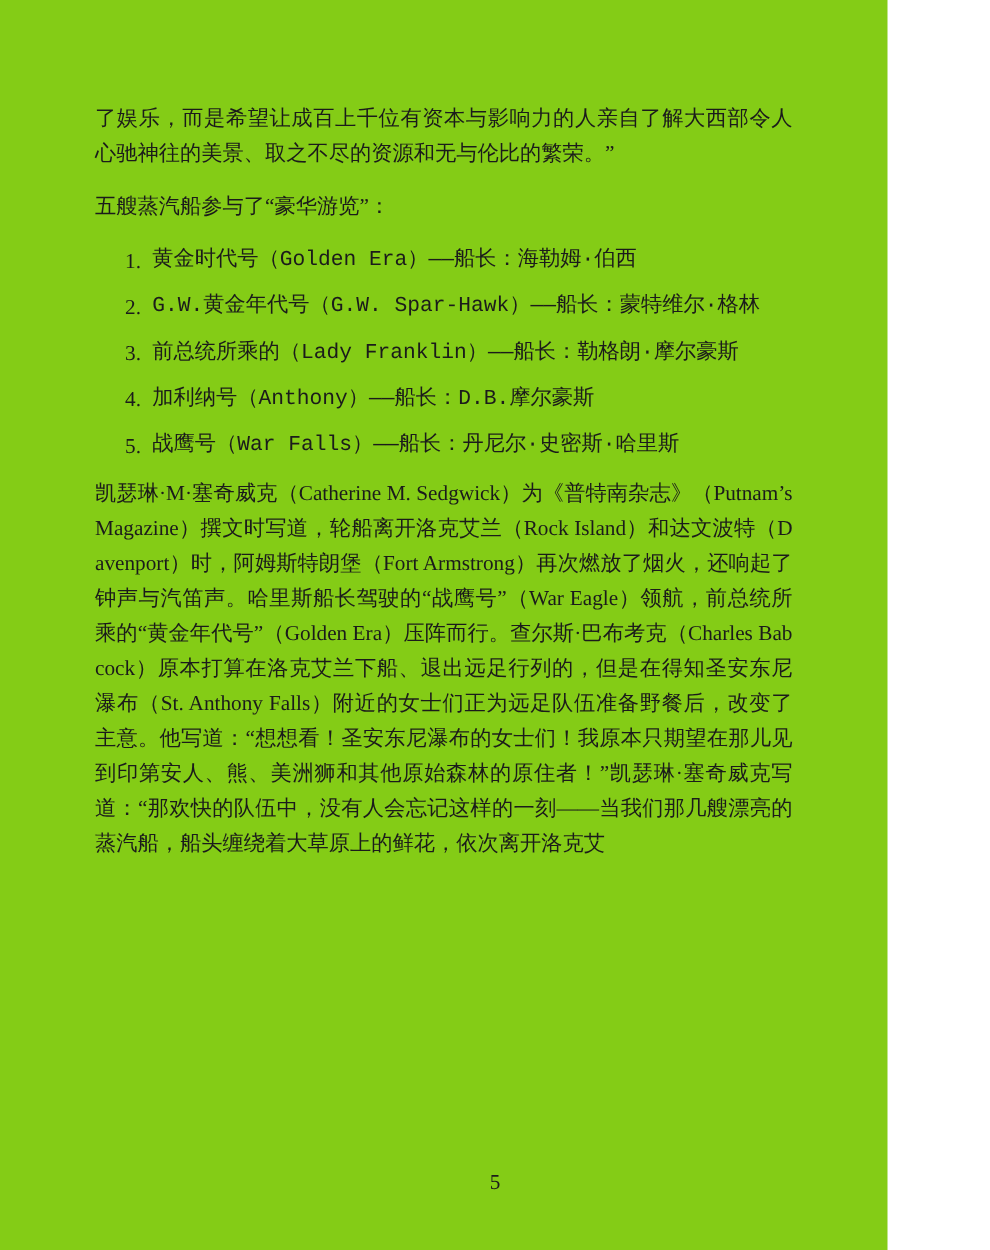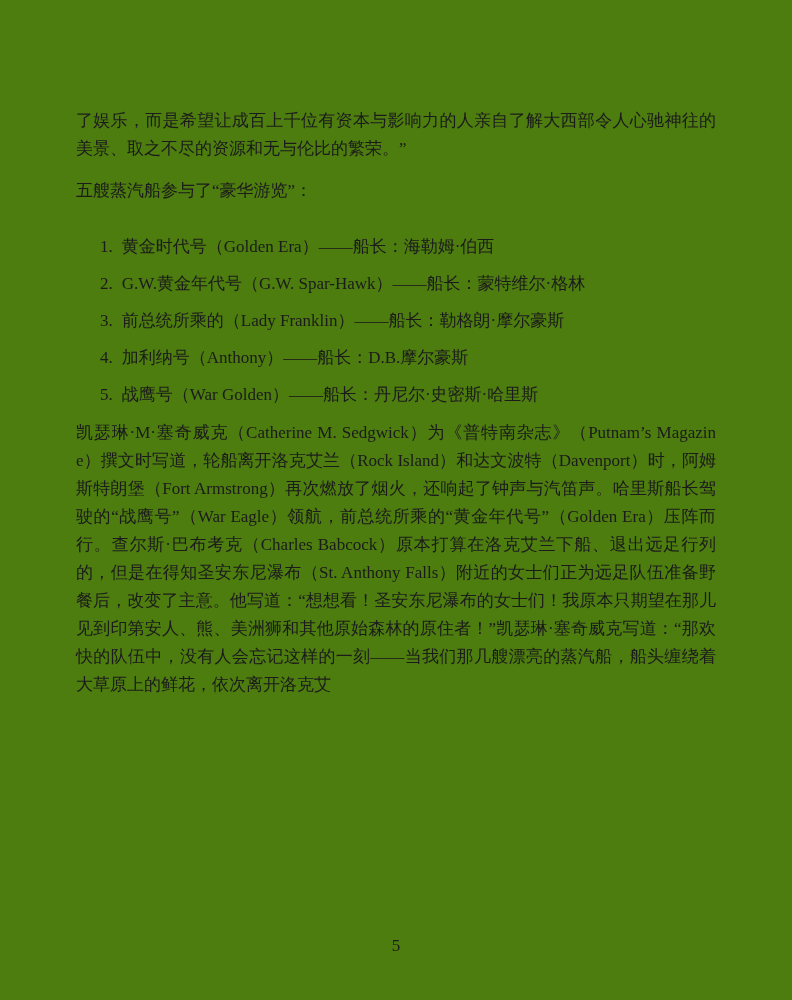--- a/index.html
+++ b/index.html
@@ -10,54 +10,55 @@
   body {
     width: 792px;
     height: 1000px;
     font-family: "Liberation Serif", "DejaVu Serif", serif;
     color: #1b1b1b;
     overflow: hidden;
   }
   .page {
     position: relative;
     box-sizing: border-box;
-    width: 792px;
+    width: 710px;
     height: 1000px;
-    padding: 107px 76px 0 76px;
-    background: #4d7c0f;
+    padding: 81px 76px 0 76px;
+    background: #84cc16;
   }
   .para {
     font-size: 17px;
     line-height: 28px;
     text-align: justify;
     text-justify: inter-ideograph;
     margin: 0 0 14px 0;
     word-break: break-all;
   }
   .list-intro {
-    margin-bottom: 28px;
+    margin-bottom: 16px;
   }
   .ship-list {
     margin: 0 0 10px 0;
     padding: 0;
   }
   .ship-item {
     display: flex;
     align-items: flex-start;
     font-size: 17px;
     line-height: 28px;
     margin: 0 0 9px 0;
     padding-left: 24px;
   }
   .ship-item .marker {
     flex: 0 0 auto;
     margin-right: 9px;
   }
   .ship-item .item-text {
     flex: 1 1 auto;
+    font-family: Liberation Mono, monospace;
   }
   .final-para {
     margin-bottom: 0;
   }
   .page-number {
     position: absolute;
     top: 932px;
     left: 0;
     width: 792px;
     text-align: center;
@@ -94,21 +95,21 @@
       <span class="item-text">前总统所乘的（Lady Franklin）——船长：勒格朗·摩尔豪斯</span>
     </div>
 
     <div class="ship-item">
       <span class="marker">4.</span>
       <span class="item-text">加利纳号（Anthony）——船长：D.B.摩尔豪斯</span>
     </div>
 
     <div class="ship-item">
       <span class="marker">5.</span>
-      <span class="item-text">战鹰号（War Golden）——船长：丹尼尔·史密斯·哈里斯</span>
+      <span class="item-text">战鹰号（War Falls）——船长：丹尼尔·史密斯·哈里斯</span>
     </div>
 
   </div>
 
   <p class="para final-para">凯瑟琳·M·塞奇威克（Catherine M. Sedgwick）为《普特南杂志》（Putnam’s Magazine）撰文时写道，轮船离开洛克艾兰（Rock Island）和达文波特（Davenport）时，阿姆斯特朗堡（Fort Armstrong）再次燃放了烟火，还响起了钟声与汽笛声。哈里斯船长驾驶的“战鹰号”（War Eagle）领航，前总统所乘的“黄金年代号”（Golden Era）压阵而行。查尔斯·巴布考克（Charles Babcock）原本打算在洛克艾兰下船、退出远足行列的，但是在得知圣安东尼瀑布（St. Anthony Falls）附近的女士们正为远足队伍准备野餐后，改变了主意。他写道：“想想看！圣安东尼瀑布的女士们！我原本只期望在那儿见到印第安人、熊、美洲狮和其他原始森林的原住者！”凯瑟琳·塞奇威克写道：“那欢快的队伍中，没有人会忘记这样的一刻——当我们那几艘漂亮的蒸汽船，船头缠绕着大草原上的鲜花，依次离开洛克艾</p>
 
   <div class="page-number">5</div>
 
 </div>
 

